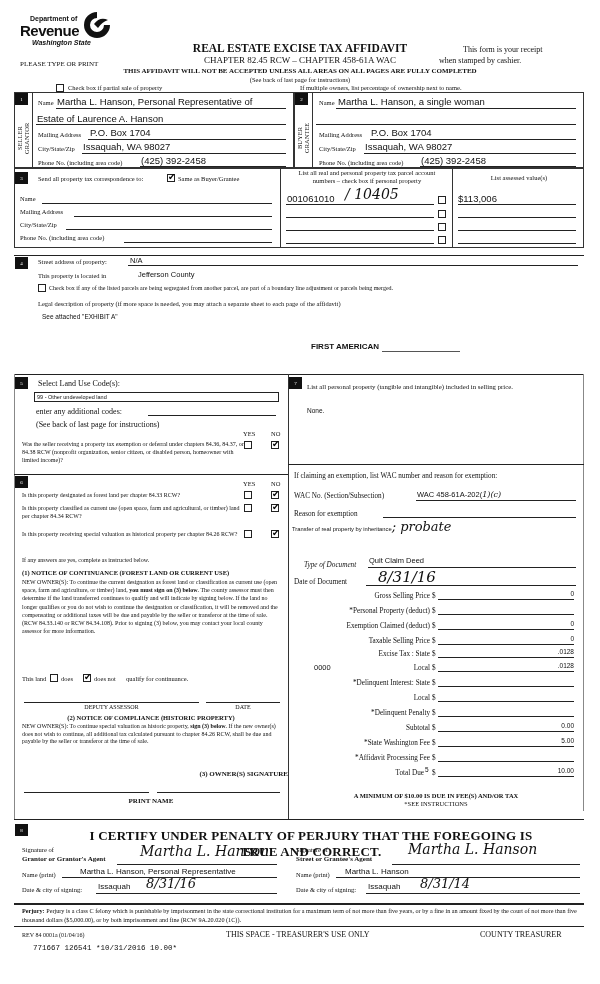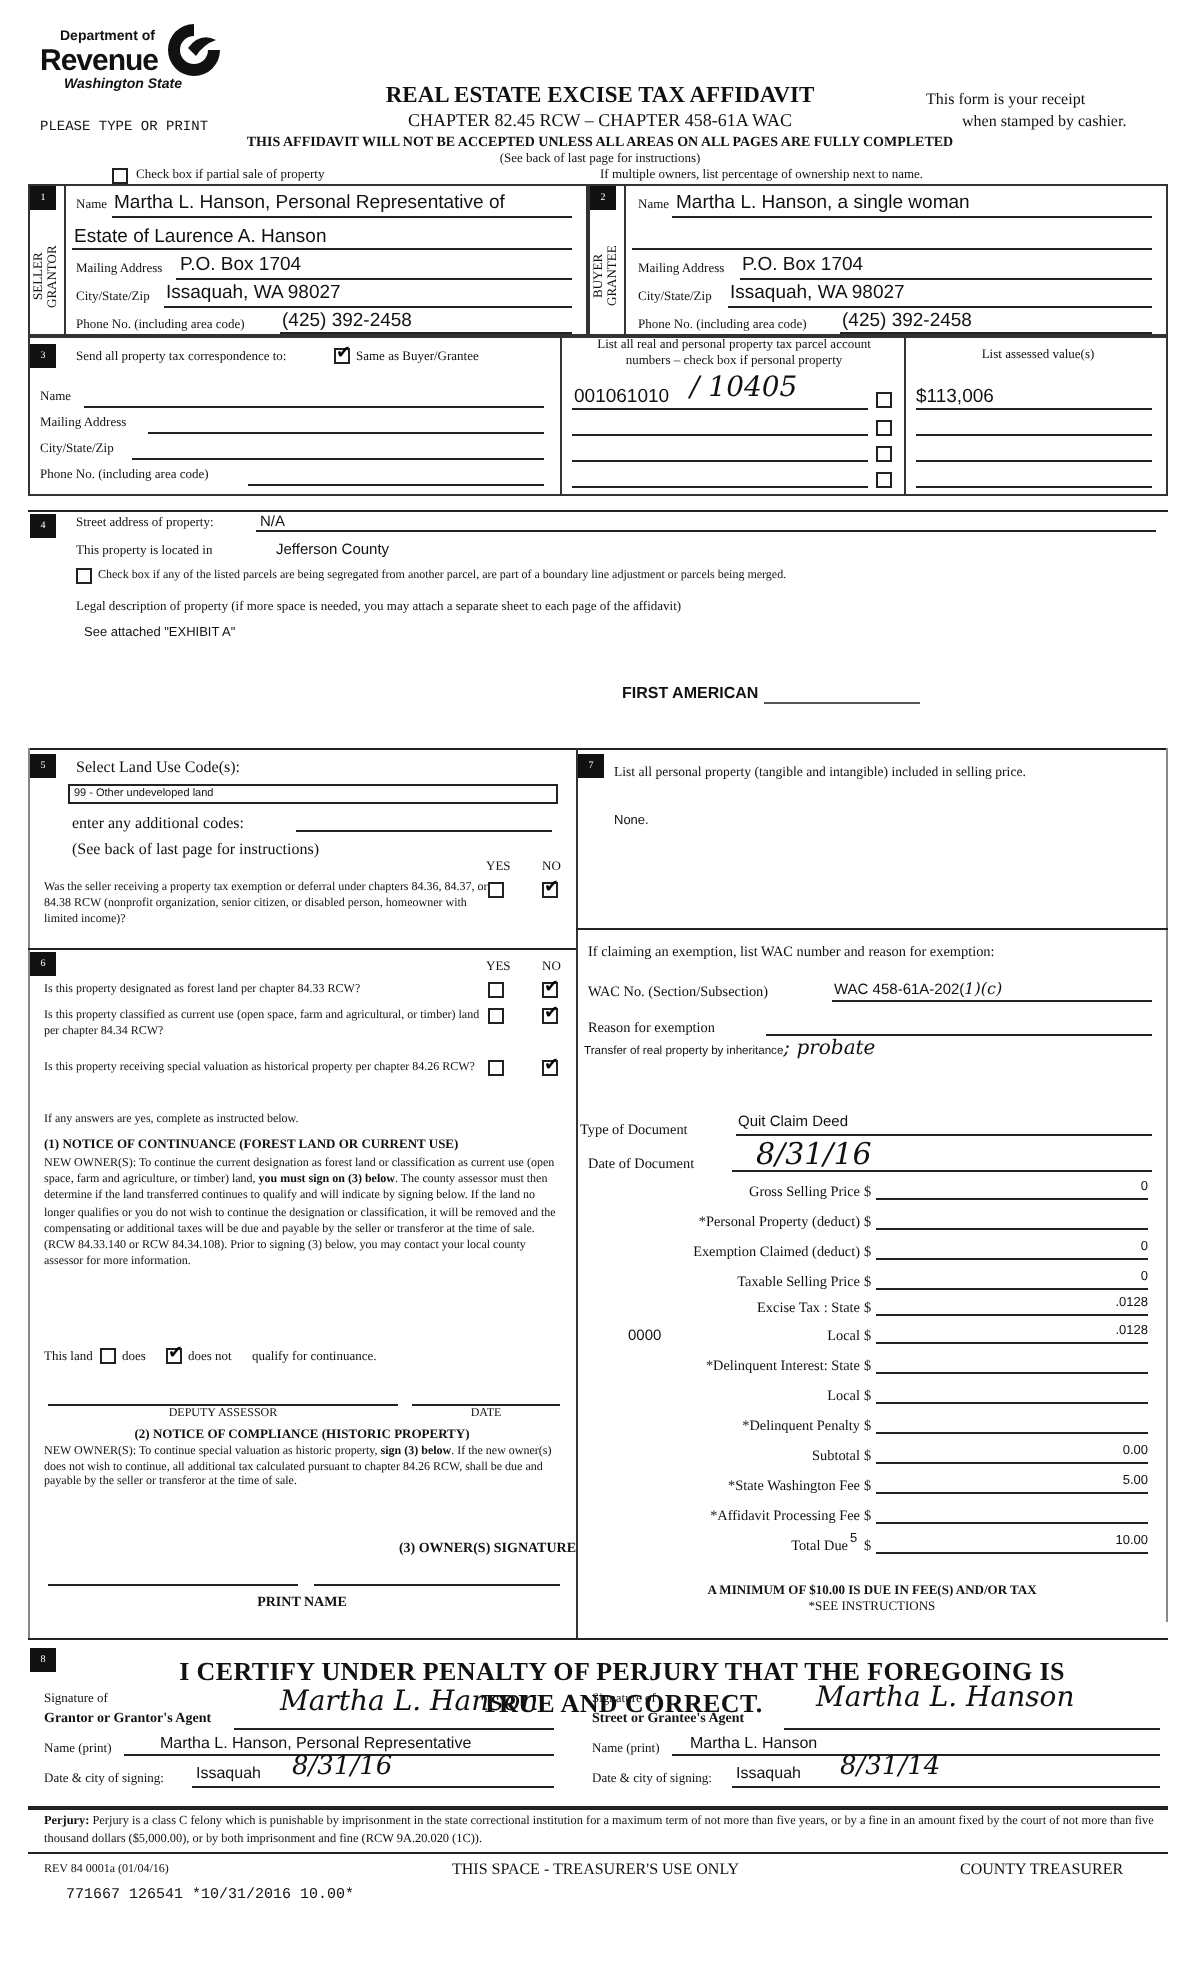--- a/index.html
+++ b/index.html
@@ -28,25 +28,25 @@
 <div class="abs" style="left:20px;top:8px;width:100px;height:42px;">
   <div class="abs sans" style="left:10px;top:7px;font-size:7px;font-weight:bold;">Department of</div>
   <div class="abs sans" style="left:0;top:14px;font-size:15px;font-weight:bold;letter-spacing:-0.5px;">Revenue</div>
   <div class="abs sans" style="left:12px;top:31px;font-size:7px;font-style:italic;font-weight:bold;">Washington State</div>
   <svg class="abs" style="left:62px;top:2px;" width="30" height="30" viewBox="0 0 30 30">
     <path d="M15 2 A13 13 0 1 0 28 15 L22 15 A7 7 0 1 1 15 8 Z" fill="#111"></path>
     <path d="M12 14 Q18 6 26 10 Q20 12 16 18 Z" fill="#111"></path>
   </svg>
 </div>
 
-<div class="abs serif" style="left:20px;top:60px;font-size:7px;font-family:Liberation Mono, monospace;">PLEASE TYPE OR PRINT</div>
+<div class="abs serif" style="left:20px;top:60px;font-size:7px;">PLEASE TYPE OR PRINT</div>
 <div class="abs serif b c" style="left:150px;top:42px;width:300px;font-size:11.5px;">REAL ESTATE EXCISE TAX AFFIDAVIT</div>
 <div class="abs serif c" style="left:150px;top:55px;width:300px;font-size:9px;">CHAPTER 82.45 RCW – CHAPTER 458-61A WAC</div>
 <div class="abs serif" style="left:463px;top:45px;font-size:8px;">This form is your receipt</div>
-<div class="abs serif" style="left:481px;top:56px;font-size:8px;">when stamped by cashier.</div>
+<div class="abs serif" style="left:439px;top:56px;font-size:8px;">when stamped by cashier.</div>
 <div class="abs serif b c" style="left:40px;top:67px;width:520px;font-size:7px;">THIS AFFIDAVIT WILL NOT BE ACCEPTED UNLESS ALL AREAS ON ALL PAGES ARE FULLY COMPLETED</div>
 <div class="abs serif c" style="left:150px;top:76px;width:300px;font-size:6.5px;">(See back of last page for instructions)</div>
 <div class="cb" style="left:56px;top:84px;"></div>
 <div class="abs serif" style="left:68px;top:84px;font-size:6.5px;">Check box if partial sale of property</div>
 <div class="abs serif" style="left:300px;top:84px;font-size:6.5px;">If multiple owners, list percentage of ownership next to name.</div>
 
 <div class="box" style="left:14px;top:92px;width:280px;height:76px;"></div>
 <div class="badge" style="left:15px;top:93px;">1</div>
 <div class="abs" style="left:32px;top:93px;width:1px;height:75px;background:#333;"></div>
 <div class="vlabel serif" style="left:16px;top:118px;height:40px;">
@@ -200,24 +200,24 @@
 <div class="line" style="left:288px;top:464px;width:296px;"></div>
 <div class="abs serif" style="left:294px;top:472px;font-size:7.2px;white-space:nowrap;">If claiming an exemption, list WAC number and reason for exemption:</div>
 <div class="abs serif" style="left:294px;top:492px;font-size:7.2px;">WAC No. (Section/Subsection)</div>
 <div class="abs sans" style="left:417px;top:490px;font-size:7.5px;white-space:nowrap;">
   <span>WAC 458-61A-202(</span><span class="hand" style="font-size:8px;">1)(c)</span>
 </div>
 <div class="line" style="left:416px;top:500px;width:160px;"></div>
 <div class="abs serif" style="left:294px;top:510px;font-size:7.2px;">Reason for exemption</div>
 <div class="line" style="left:383px;top:517px;width:193px;"></div>
 <div class="abs sans" style="left:292px;top:519px;font-size:5.8px;white-space:nowrap;">
-  <span>Transfer of real property by inheritance</span><span class="hand" style="font-size:10px;">; probate</span>
-</div>
-
-<div class="abs serif" style="left:290px;top:561px;font-size:7.2px;">Type of Document</div>
+  <span>Transfer of real property by inheritance</span><span class="hand" style="font-size:13px;">; probate</span>
+</div>
+
+<div class="abs serif" style="left:304px;top:561px;font-size:7.2px;font-style:italic;">Type of Document</div>
 <div class="abs sans" style="left:369px;top:556px;font-size:7.5px;">Quit Claim Deed</div>
 <div class="line" style="left:368px;top:567px;width:208px;"></div>
 <div class="abs serif" style="left:294px;top:578px;font-size:7.2px;">Date of Document</div>
 <div class="abs hand" style="left:378px;top:568px;font-size:15px;">8/31/16</div>
 <div class="line" style="left:366px;top:585px;width:210px;"></div>
 
 <div class="abs" style="left:290px;top:592px;width:290px;">
   <div class="abs serif r" style="right:150px;top:0;font-size:7.2px;white-space:nowrap;">Gross Selling Price</div>
   <div class="abs serif" style="left:142px;top:0;font-size:7.2px;">$</div>
   <div class="abs sans r" style="left:148px;width:136px;top:-2px;font-size:6.5px;border-bottom:1px solid #222;height:10px;">0</div>

